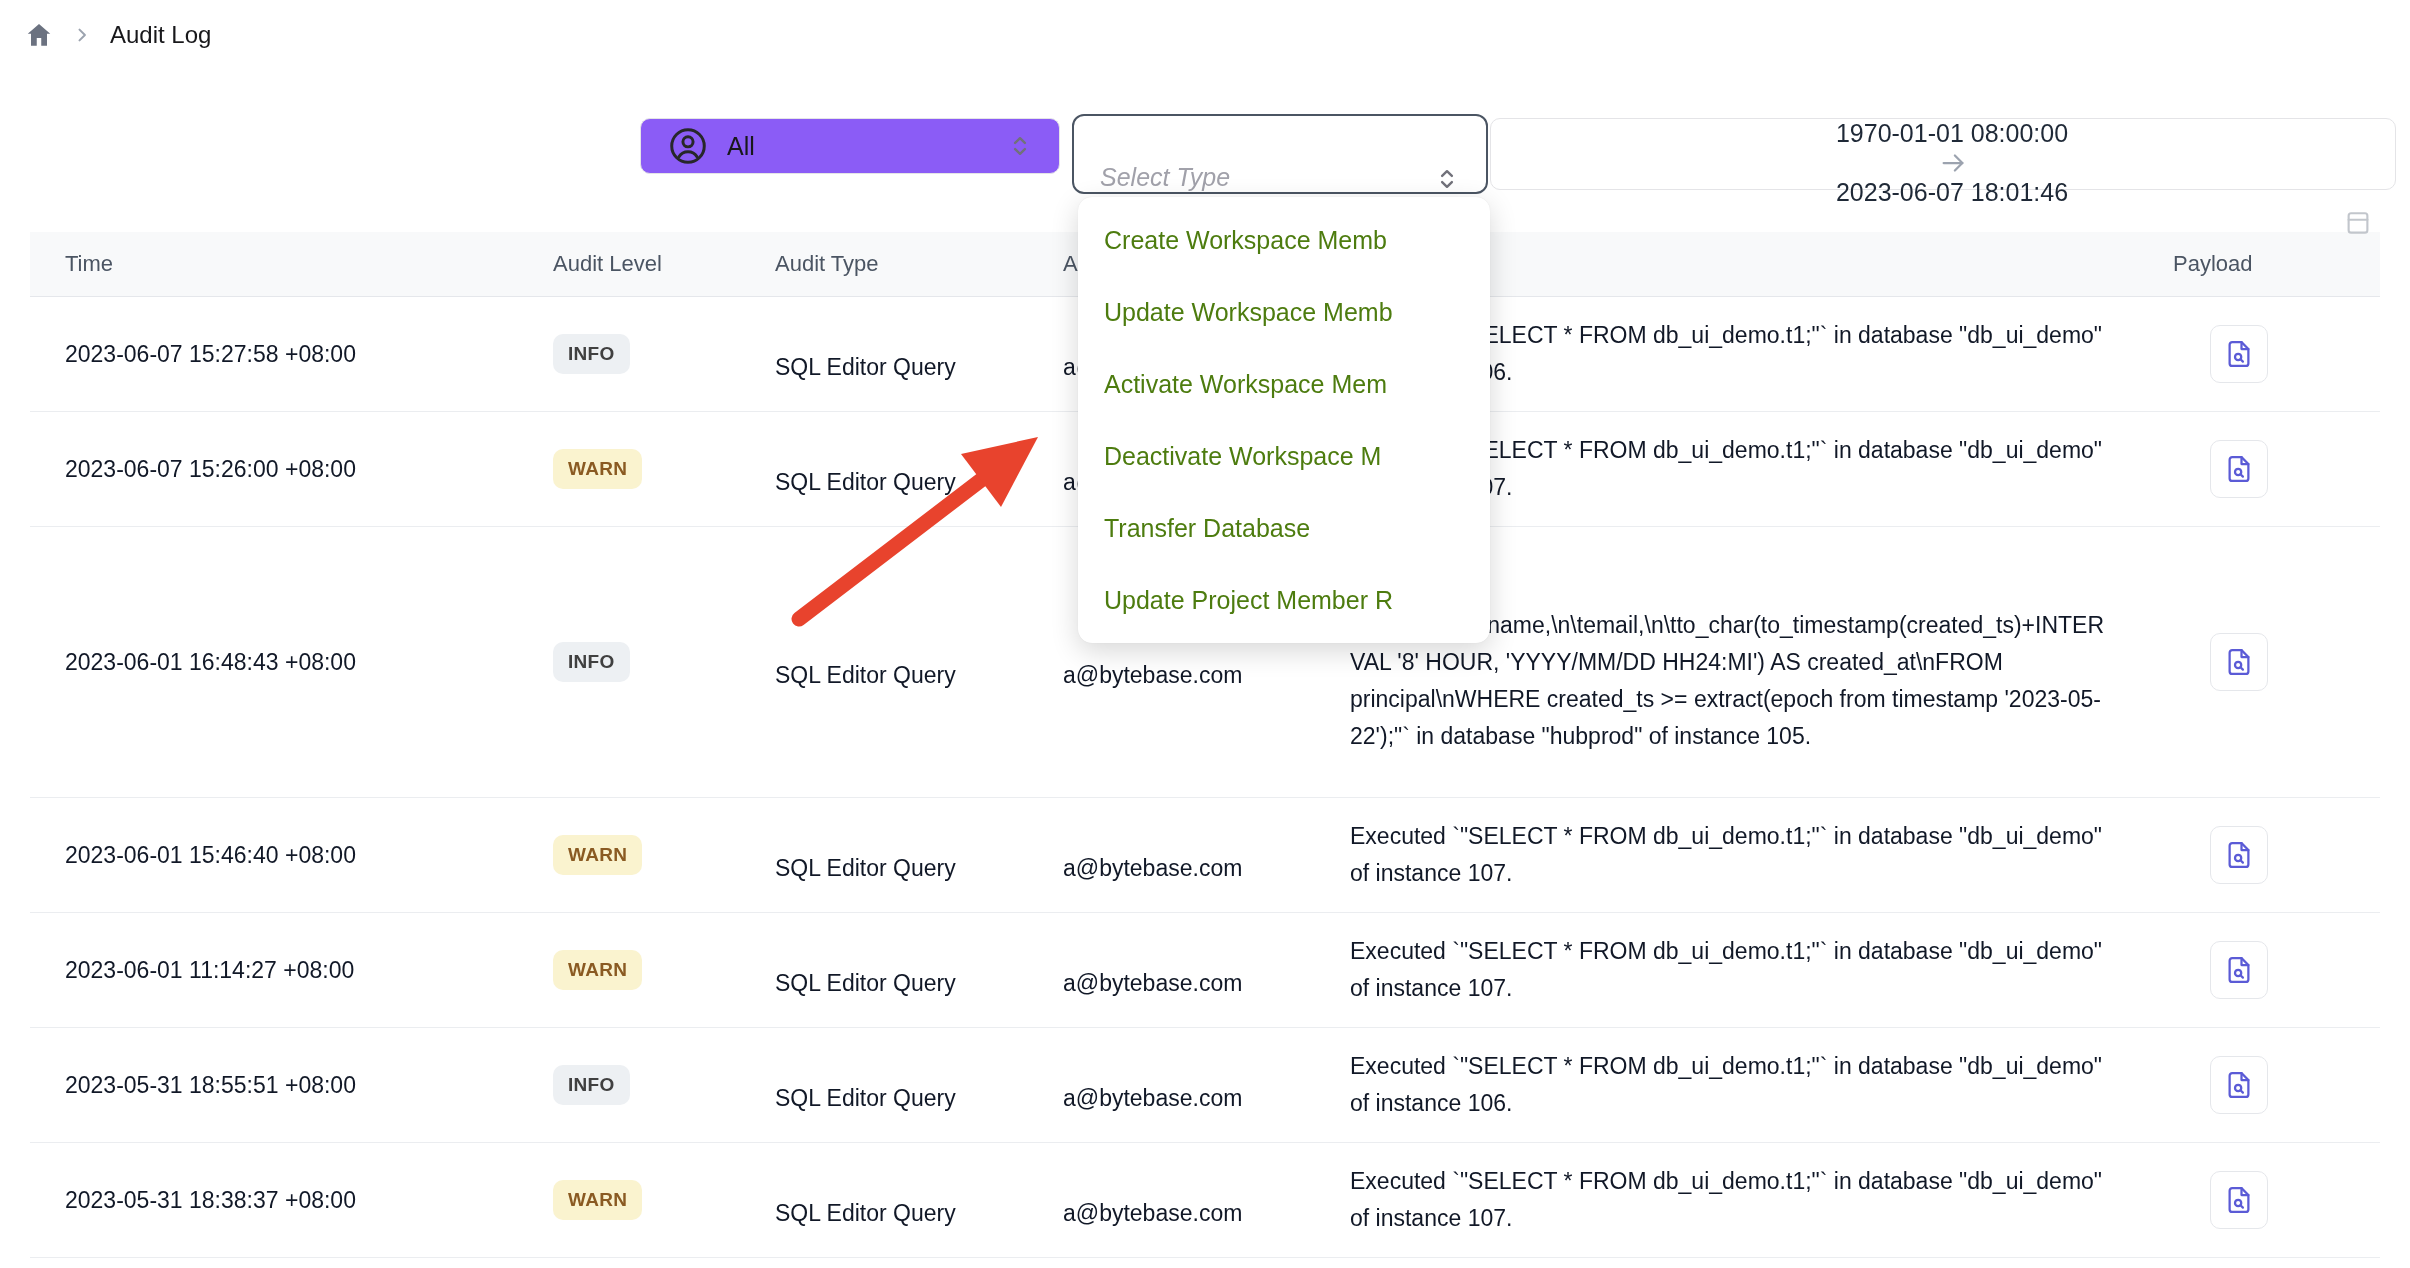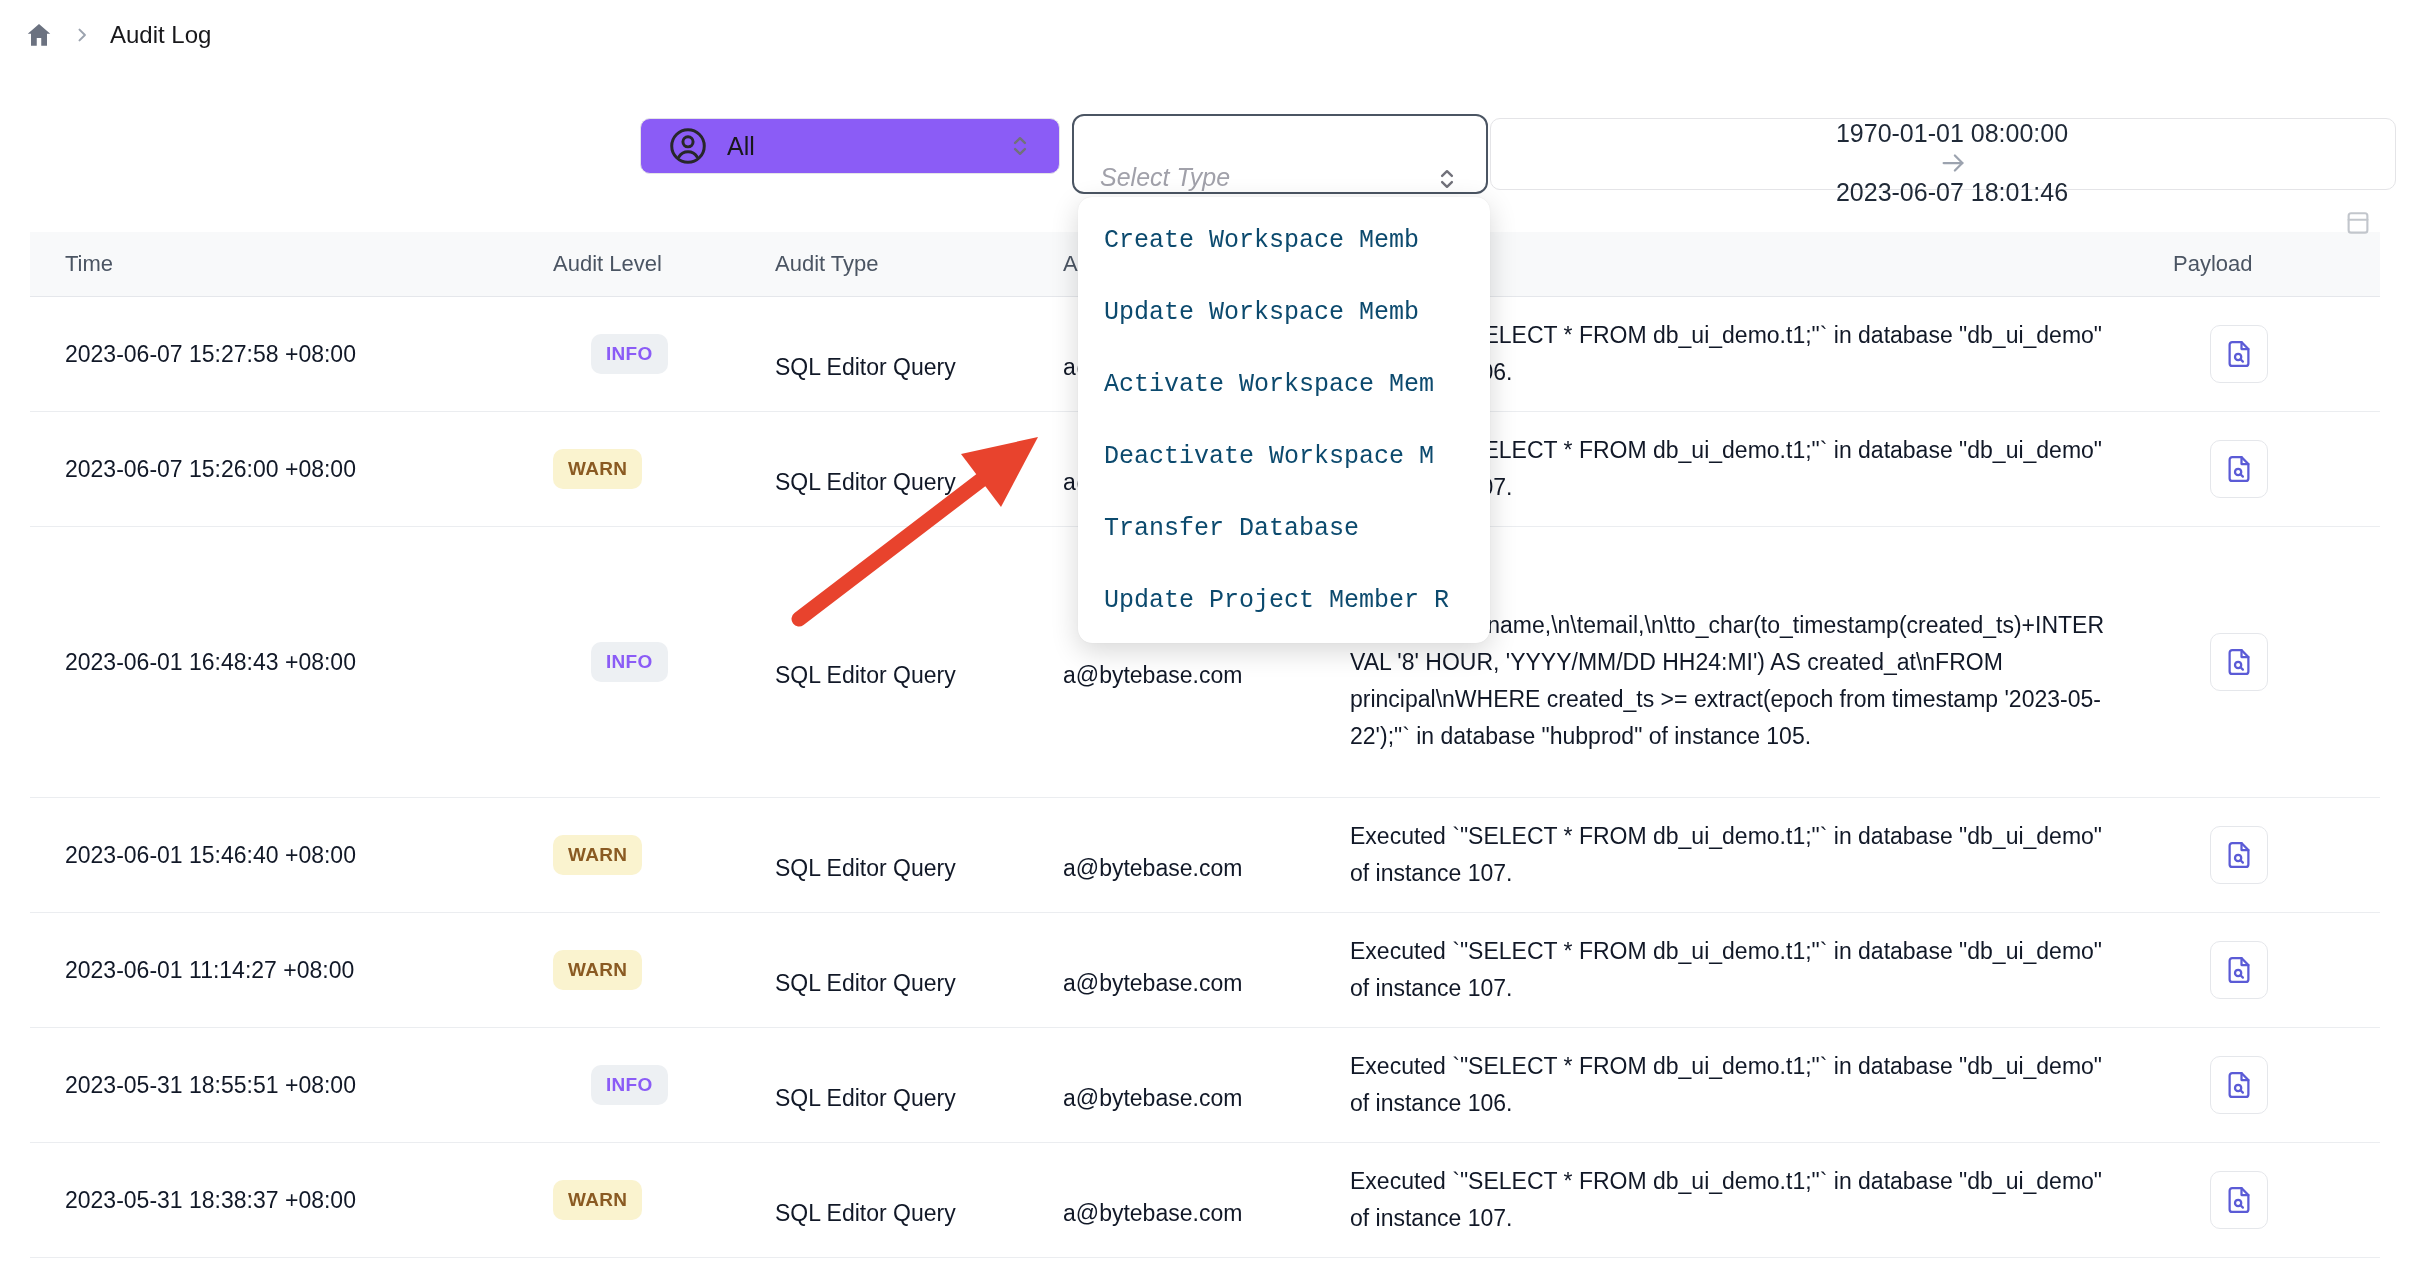--- a/index.html
+++ b/index.html
@@ -21,40 +21,40 @@
   .daterange{position:absolute;left:1490px;top:118px;width:906px;height:72px;box-sizing:border-box;
              border:1px solid #e4e4e7;border-radius:10px;background:#fff;display:flex;align-items:center;
              padding:0 22px 0 40px;font-size:25px;color:#1f2937;z-index:20;cursor:pointer;flex-direction:column;}
   .dr-arrow{margin:0 64px 0 66px;flex:none;display:flex;}
   .dr-cal{margin-left:auto;flex:none;display:flex;}
 
   
   .menu{position:absolute;left:1078px;top:197px;width:412px;height:446px;box-sizing:border-box;background:#fff;
         border-radius:14px;box-shadow:0 8px 28px rgba(0,0,0,.16),0 0 1px rgba(0,0,0,.1);
         padding:7px 0;z-index:60;overflow:hidden;}
-  .menu-item{height:72px;display:flex;align-items:center;padding:0 26px;font-size:25px;color:#0c4a6e;
-             white-space:nowrap;overflow:hidden;cursor:pointer;font-family:Liberation Mono, monospace;}
+  .menu-item{height:72px;display:flex;align-items:center;padding:0 26px;font-size:25px;color:#4d7c0f;
+             white-space:nowrap;overflow:hidden;cursor:pointer;}
 
   
   .table{position:absolute;left:30px;top:232px;width:2350px;z-index:10;}
   .thead,.trow{display:grid;grid-template-columns:490px 222px 288px 287px 830px 233px;align-items:center;}
   .thead{background:#f8f9fa;height:64px;border-bottom:1px solid #e5e7eb;color:#4b5563;
          font-size:22px;font-weight:500;}
   .th{padding-left:33px;white-space:nowrap;overflow:hidden;}
   .th.c-time{padding-left:35px;}
   .th.c-payload{padding-left:26px;}
   .trow{min-height:114px;border-bottom:1px solid #ebedf0;font-size:23px;color:#111827;background:#fff;}
   .trow.tall{min-height:270px;}
   .td{padding-left:33px;}
   .td.c-time{padding-left:35px;white-space:nowrap;}
   .td.c-type,.td.c-actor{white-space:nowrap;overflow:hidden;margin-top:27px;}
   .td.c-comment{padding:20px 42px 20px 33px;line-height:37px;overflow-wrap:anywhere;word-break:break-word;}
   .td.c-payload{padding-left:63px;}
   .badge{display:inline-block;font-size:19px;font-weight:700;padding:9px 15px;border-radius:10px;letter-spacing:.3px;}
-  .badge.info{background:#edf0f3;color:#8b5cf6;margin-left:38px;}
+  .badge.info{background:#edf0f3;color:#404040;}
   .badge.warn{background:#faf3cf;color:#8a5a22;}
   .pl-btn{width:58px;height:58px;box-sizing:border-box;border:1px solid #e5e7eb;border-radius:10px;background:#fff;
           display:flex;align-items:center;justify-content:center;cursor:pointer;padding:0;}
   .trow-partial{height:13px;background:#fff;}
 
   
   .arrow-overlay{position:absolute;left:0;top:0;z-index:50;pointer-events:none;}
 </style>
 </head>
 <body>

